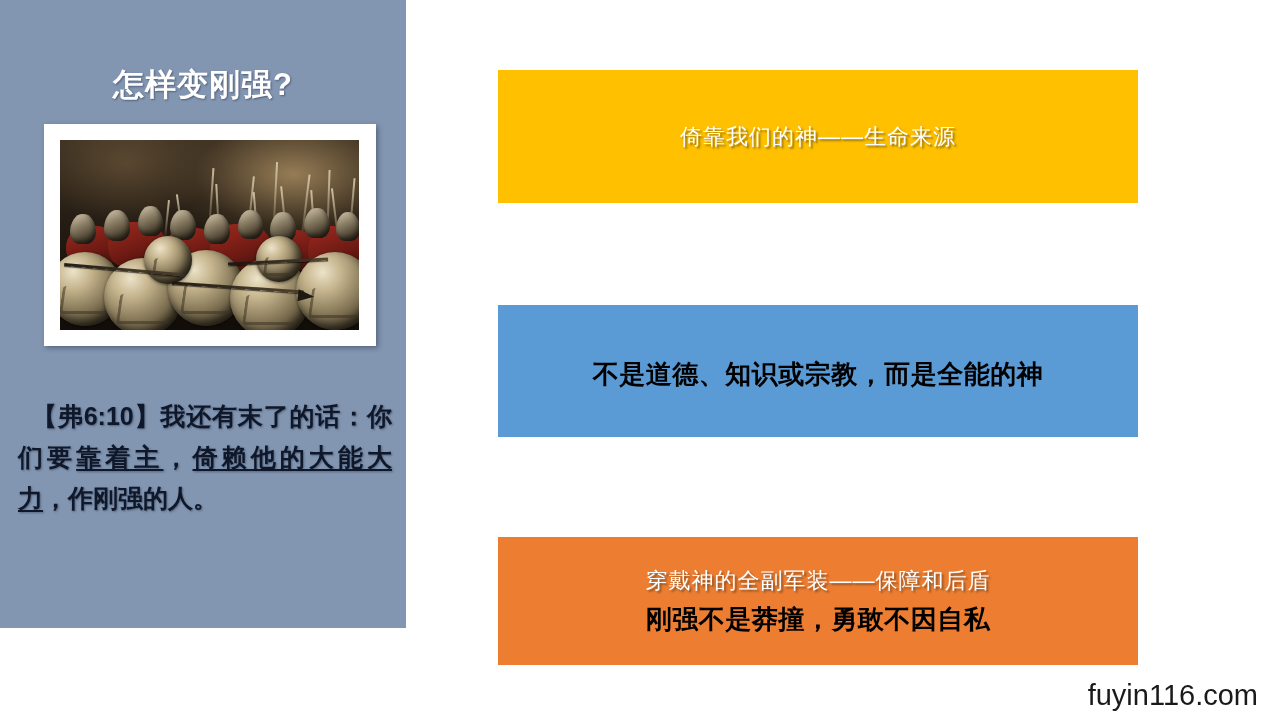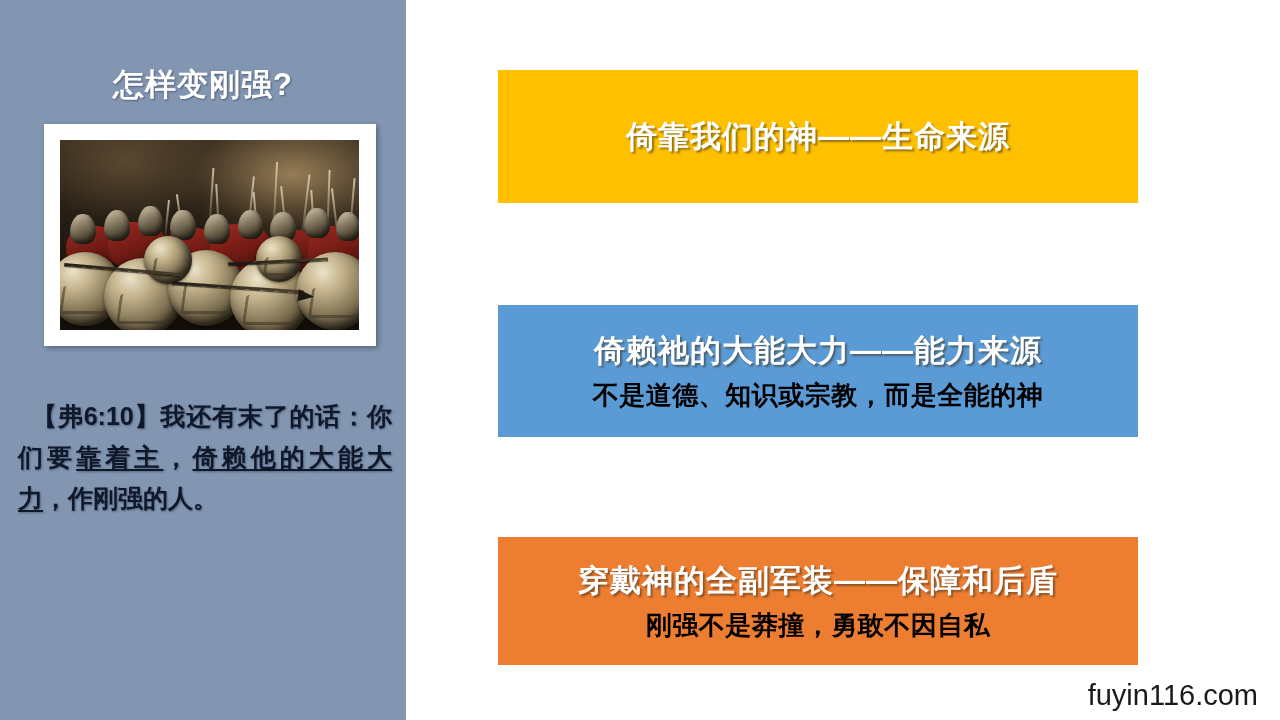--- a/index.html
+++ b/index.html
@@ -14,21 +14,21 @@
     overflow: hidden;
     font-family: "Liberation Sans", "DejaVu Sans", sans-serif;
   }
 
   
   #sidebar {
     position: absolute;
     left: 0;
     top: 0;
     width: 406px;
-    height: 720px;
+    height: 628px;
     background: #8296b2;
   }
 
   #slide-title {
     position: absolute;
     left: 0;
     top: 64px;
     width: 406px;
     text-align: center;
     color: #ffffff;
@@ -144,22 +144,22 @@
     flex-direction: column;
     align-items: center;
     justify-content: center;
   }
   #banner-yellow { top: 70px;  height: 133px; background: #ffc000; }
   #banner-blue   { top: 305px; height: 132px; background: #5b9bd5; }
   #banner-orange { top: 537px; height: 128px; background: #ed7d31; align-items: center; }
 
   .banner-head {
     color: #ffffff;
-    font-size: 31px;
-    font-weight: bold;
+    font-size: 22px;
+    font-weight: normal;
     letter-spacing: 1px;
     text-shadow: 2px 2px 2px rgba(60,50,30,0.55);
     white-space: nowrap;
   }
   .banner-sub {
     margin-top: 6px;
     color: #000000;
     font-size: 26px;
     font-weight: bold;
     letter-spacing: 0.5px;
@@ -238,21 +238,20 @@
     <span class="indent">【弗6:10】</span><span>我还有末了的话：你们要</span><span class="u">靠着主</span><span>，</span><span class="u">倚赖他的大能大力</span><span>，作刚强的人。</span>
   </div>
 
 </div>
 
 <div class="banner" id="banner-yellow">
   <div class="banner-head">倚靠我们的神——生命来源</div>
 </div>
 
 <div class="banner" id="banner-blue">
-  <div class="banner-head">倚赖祂的大能大力——能力来源</div>
   <div class="banner-sub">不是道德、知识或宗教，而是全能的神</div>
 </div>
 
 <div class="banner" id="banner-orange">
   <div class="banner-head">穿戴神的全副军装——保障和后盾</div>
   <div class="banner-sub">刚强不是莽撞，勇敢不因自私</div>
 </div>
 
 <div id="watermark">fuyin116.com</div>
 

